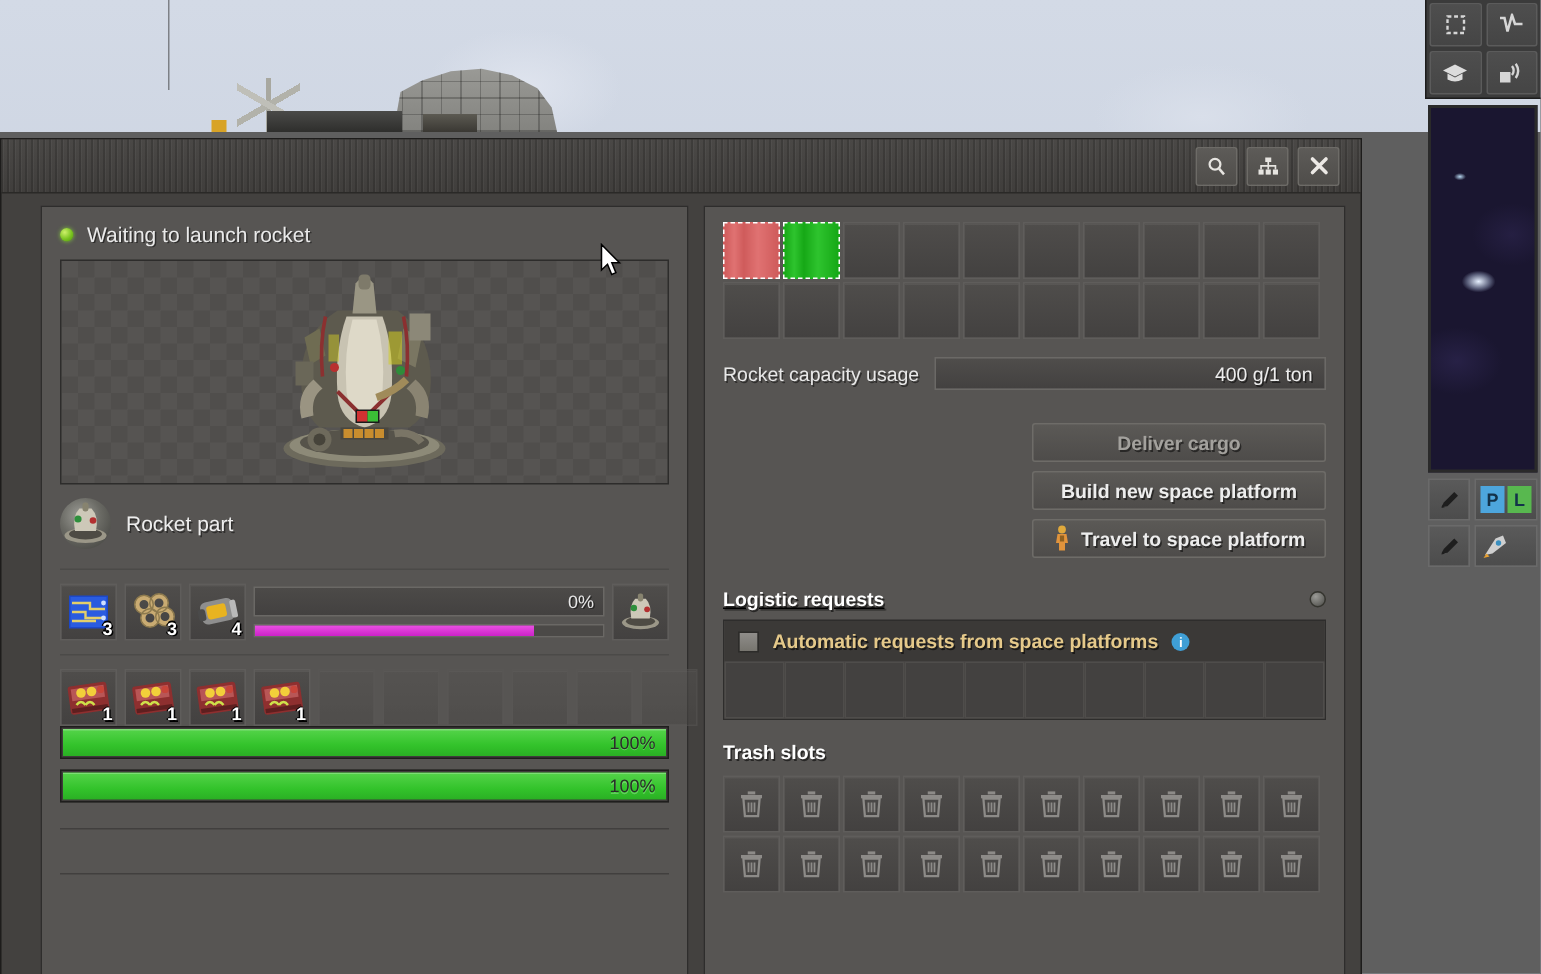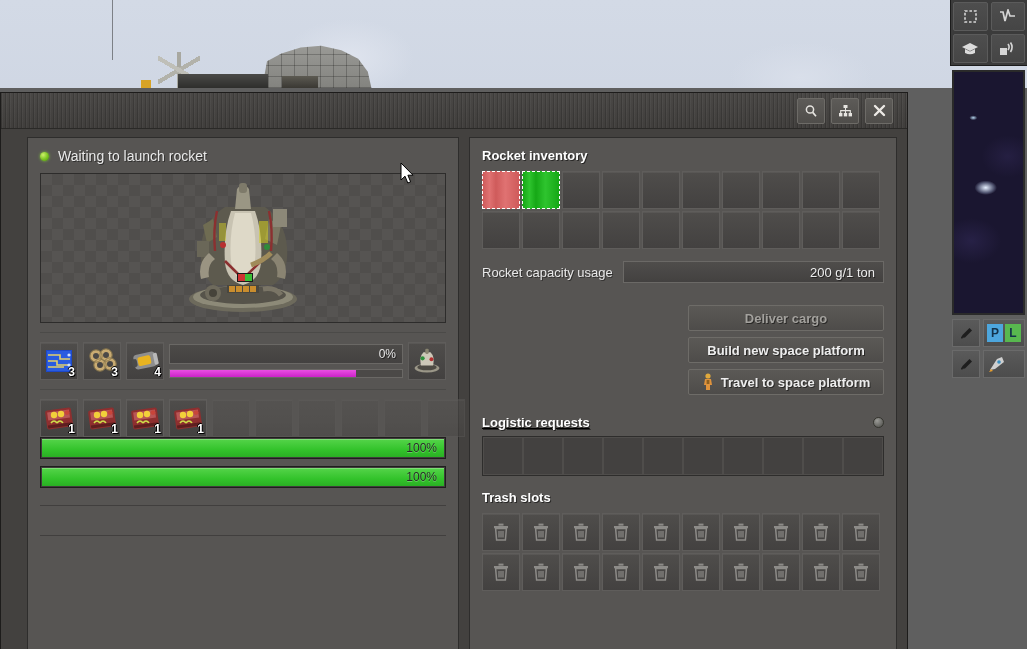--- a/index.html
+++ b/index.html
@@ -497,20 +497,33 @@
           <rect x="71" y="105" width="6" height="6" fill="#c98d2e"></rect>
           <circle cx="34" cy="112" r="8" fill="#6e6a5c"></circle>
           <circle cx="34" cy="112" r="4" fill="#46433a"></circle>
           <path d="M84 108 Q96 106 102 114" stroke="#7a7566" stroke-width="5" fill="none"></path>
           <path d="M72 84 Q84 80 92 72" stroke="#a08b5a" stroke-width="5" fill="none"></path>
           <rect x="80" y="40" width="9" height="22" fill="#d2cd1f" opacity=".55"></rect>
           <rect x="40" y="42" width="7" height="18" fill="#cfca26" opacity=".5"></rect>
         </svg>
       </div>
 
+      <div class="recipe-row">
+        <div class="recipe-icon">
+          <svg width="34" height="34" viewBox="0 0 34 34">
+            <ellipse cx="17" cy="25" rx="14" ry="5" fill="#9b9788"></ellipse>
+            <ellipse cx="17" cy="24" rx="11" ry="3.6" fill="#4e4b44"></ellipse>
+            <path d="M10 22 Q8 12 13 7 L21 7 Q26 12 24 22 Z" fill="#cdc8b8"></path>
+            <circle cx="12" cy="14" r="2.4" fill="#2e8f3c"></circle>
+            <circle cx="22" cy="15" r="2.2" fill="#b33030"></circle>
+            <rect x="15" y="3" width="4" height="6" rx="1.6" fill="#87836f"></rect>
+          </svg>
+        </div>
+        <div class="recipe-name">Rocket part</div>
+      </div>
 
       <div class="sep"></div>
 
       <div class="ing-line">
         <div class="slot">
           <svg width="30" height="30" viewBox="0 0 30 30">
             <rect x="2" y="4" width="26" height="22" fill="#1d48c8"></rect>
             <rect x="3" y="5" width="24" height="20" fill="#2a5ce0"></rect>
             <path d="M4 9 H16 V13 H26 M4 15 H13 V19 H26 M4 21 H20" stroke="#e3cf6a" stroke-width="1.6" fill="none"></path>
             <circle cx="25" cy="9" r="1.6" fill="#cfe0ff"></circle>
@@ -639,21 +652,20 @@
         <div class="gfill" id="gb1" style="width: calc(100% - 2px);"></div>
         <span class="glbl">100%</span>
       </div>
 
       <div class="blank-strip"></div>
       <div class="blank-strip"></div>
     </div>
 
     <div class="panel" id="right-panel">
 
-      <div class="panel-head">Rocket inventory</div>
       <div class="grid-slots" id="inv-grid">
           <div class="slot red"></div>
           <div class="slot green"></div>
           <div class="slot"></div>
           <div class="slot"></div>
           <div class="slot"></div>
           <div class="slot"></div>
           <div class="slot"></div>
           <div class="slot"></div>
           <div class="slot"></div>
@@ -666,21 +678,21 @@
           <div class="slot"></div>
           <div class="slot"></div>
           <div class="slot"></div>
           <div class="slot"></div>
           <div class="slot"></div>
         </div>
 
       <div class="cap-row">
         <span class="cap-label">Rocket capacity usage</span>
         <div class="cap-bar">
-          <span>200 g/1 ton</span>
+          <span>400 g/1 ton</span>
         </div>
       </div>
 
       <div id="btn-area">
         <div class="wide-btn disabled">
           <span>Deliver cargo</span>
         </div>
         <div class="wide-btn">
           <span>Build new space platform</span>
         </div>
@@ -693,20 +705,25 @@
           <span>Travel to space platform</span>
         </div>
       </div>
 
       <div class="lr-head">
         <span class="panel-head" style="margin:0">Logistic requests</span>
         <span class="knob"></span>
       </div>
 
       <div class="req-box">
+        <div class="req-bar">
+          <span class="req-check"></span>
+          <span class="req-text">Automatic requests from space platforms</span>
+          <span class="info-i">i</span>
+        </div>
         <div class="req-slots" id="req-grid">
             <div class="req-slot"></div>
             <div class="req-slot"></div>
             <div class="req-slot"></div>
             <div class="req-slot"></div>
             <div class="req-slot"></div>
             <div class="req-slot"></div>
             <div class="req-slot"></div>
             <div class="req-slot"></div>
             <div class="req-slot"></div>

